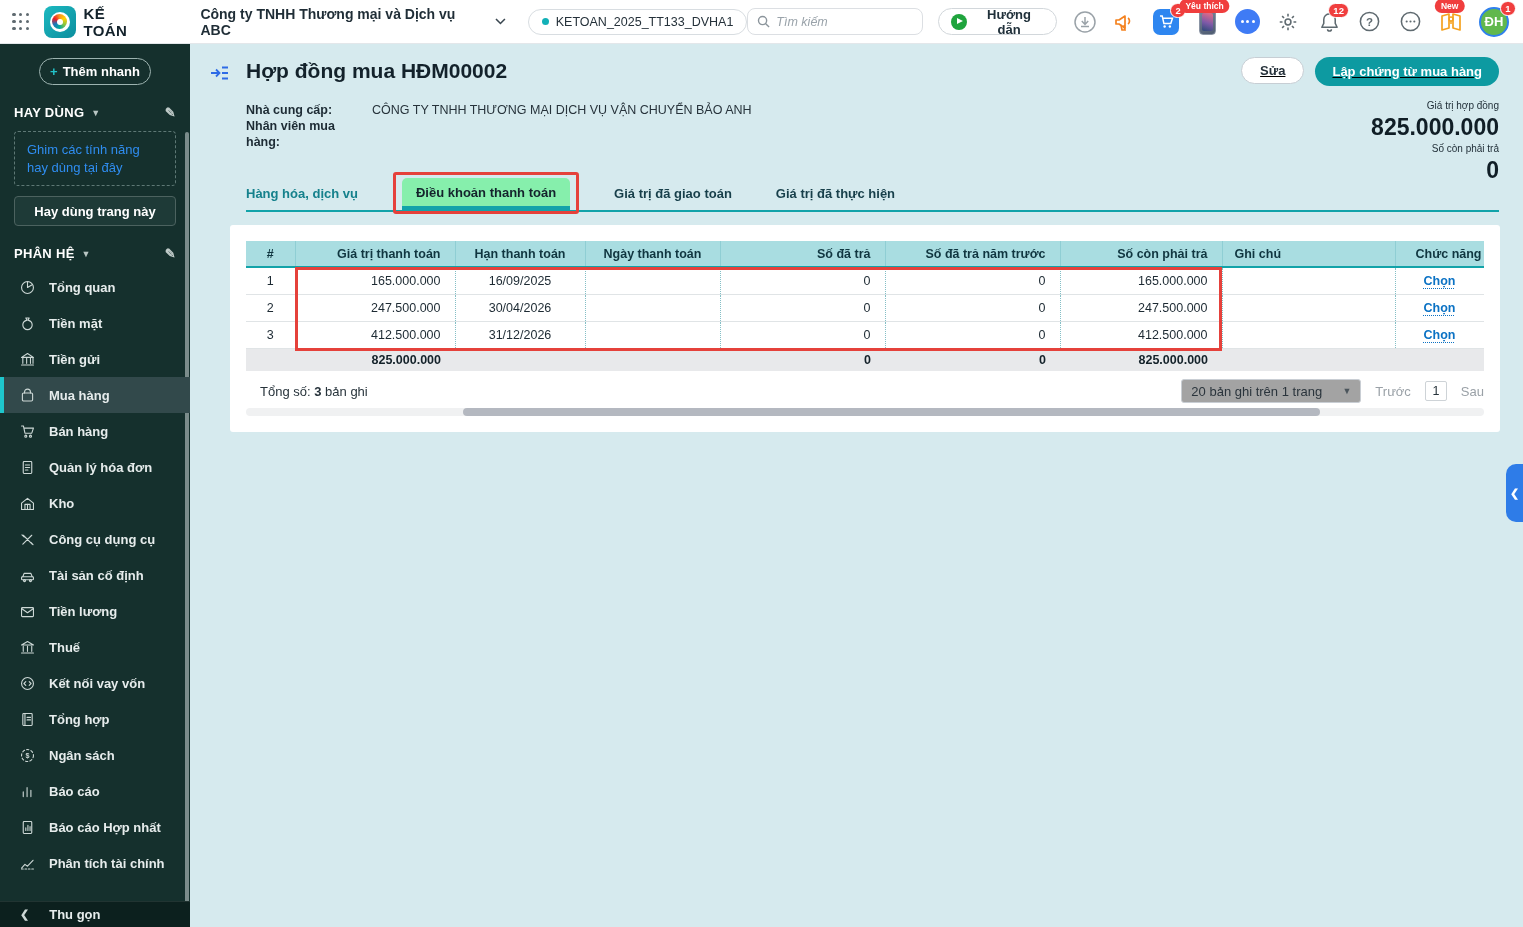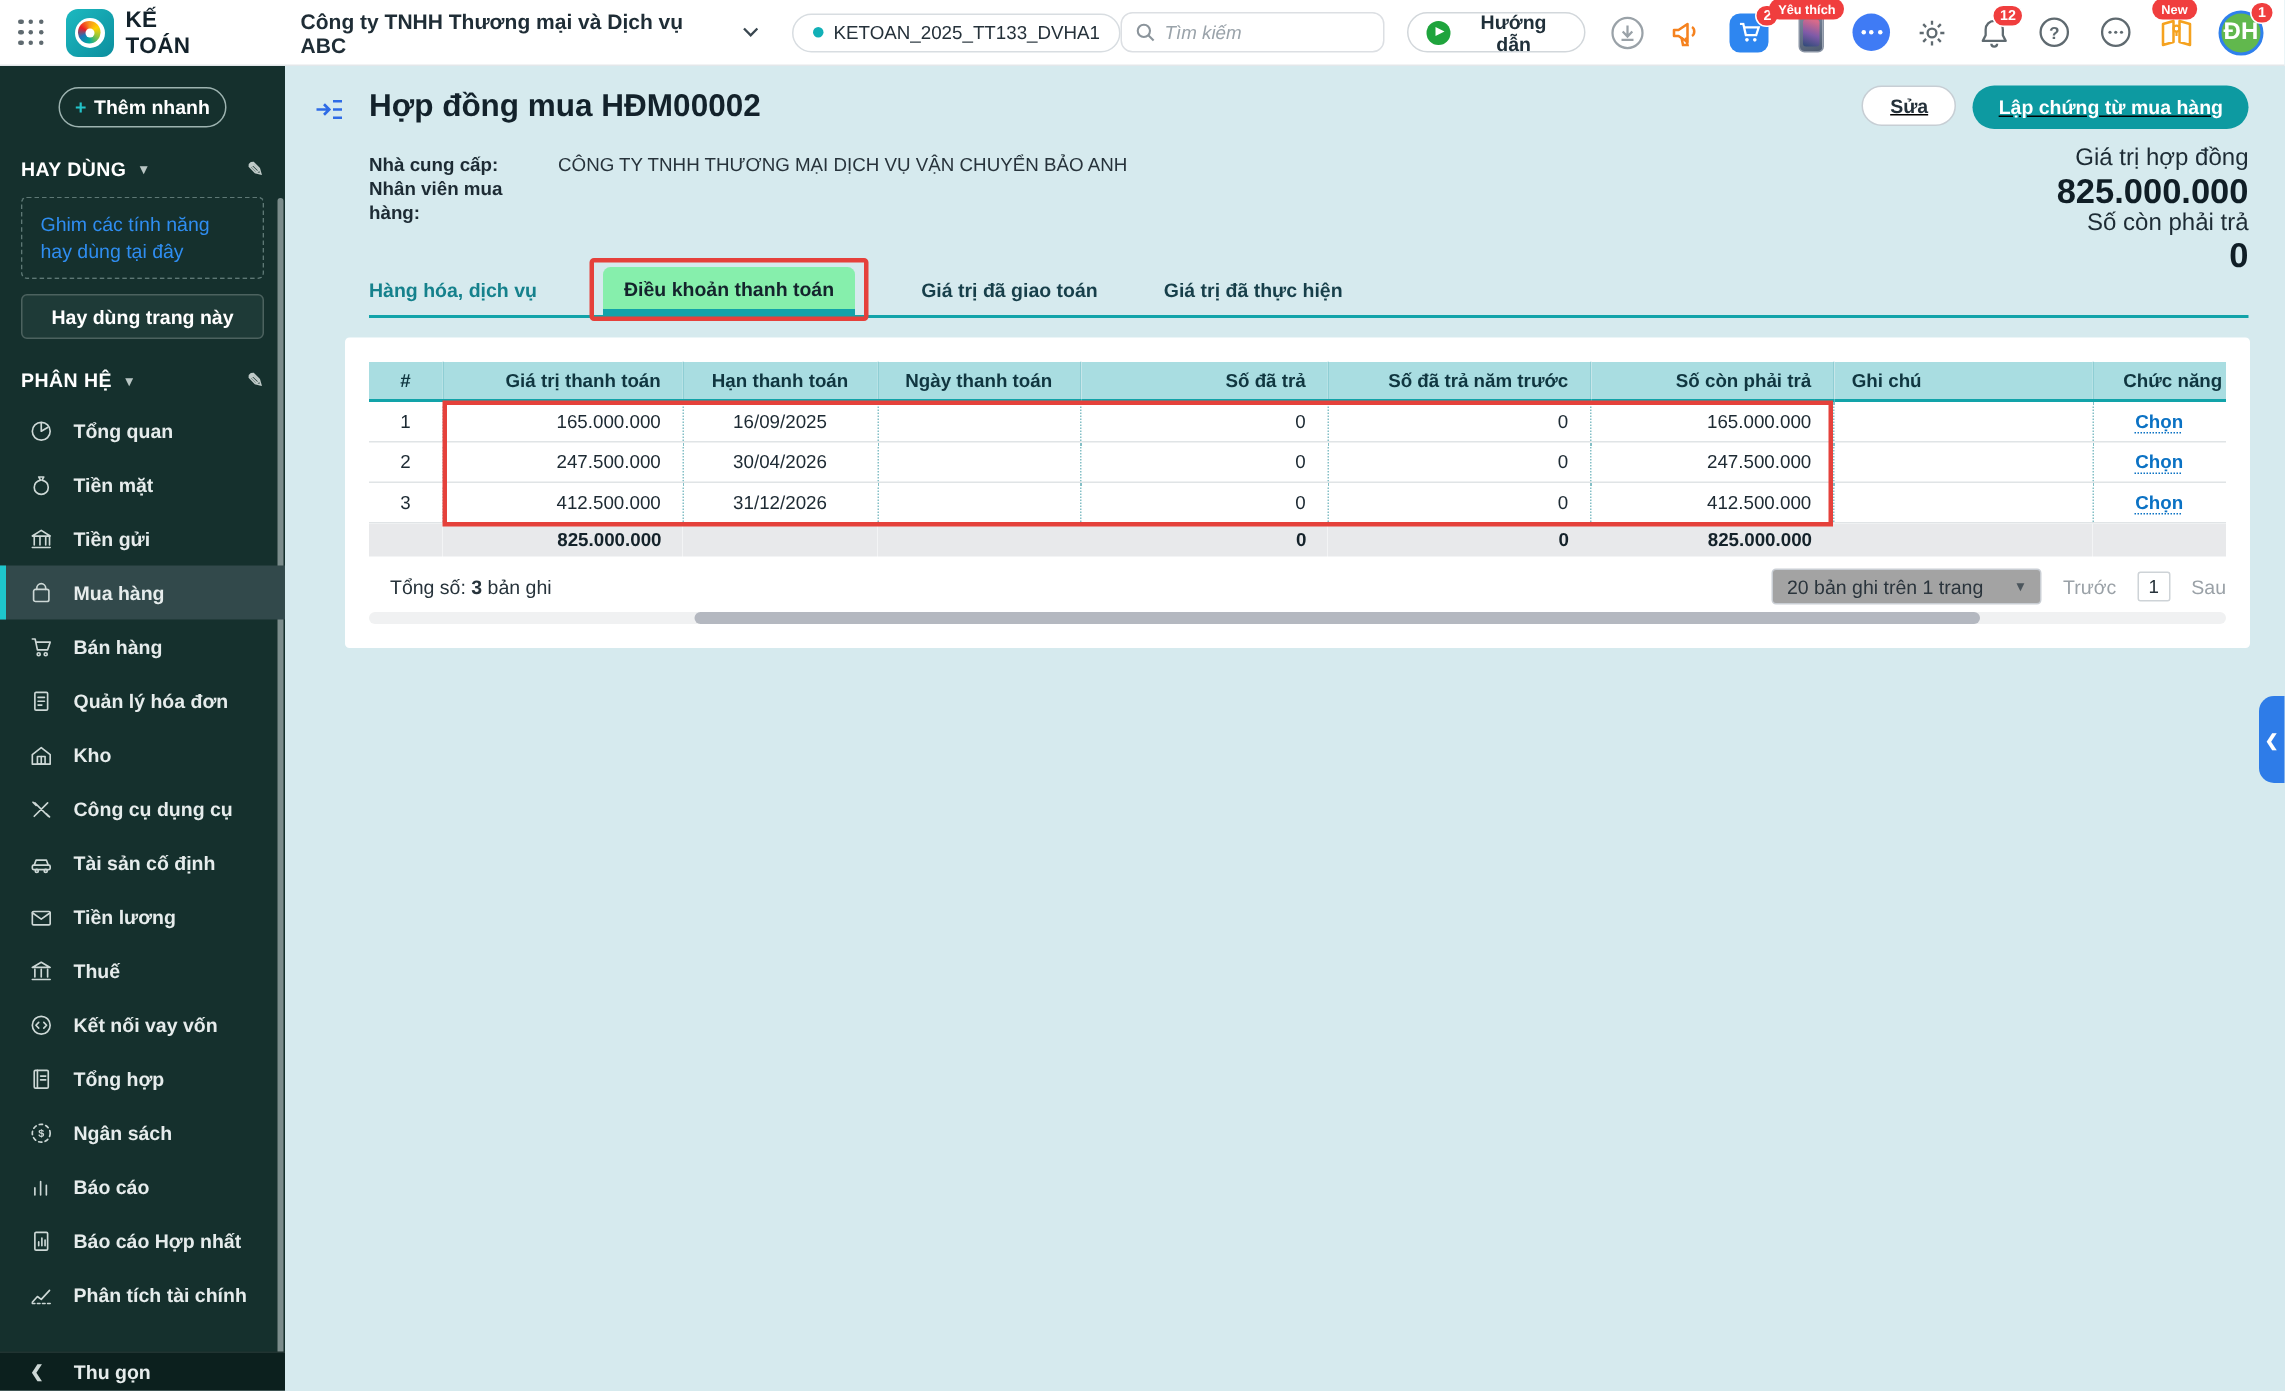--- a/index.html
+++ b/index.html
@@ -52,21 +52,21 @@
   .phone-app { width:17px; height:26px; border-radius:4px;
     background:linear-gradient(160deg,#7c8aa0,#4e5b70); border:1px solid #8b95a5;
     position:relative; overflow:hidden; }
   .phone-app::after { content:""; position:absolute; inset:3px 2px;
     background:linear-gradient(200deg,#d86a8a 10%,#7e5aa8 55%,#2c4a77); border-radius:2px; }
   .chat-bubble { width:25px; height:25px; border-radius:50%; background:#3f7bf5; display:flex;
     align-items:center; justify-content:center; gap:2.5px; }
   .chat-bubble i { width:3px; height:3px; background:#fff; border-radius:50%; }
   .avatar-wrap { position:relative; width:30px; height:30px; }
   .avatar { width:30px; height:30px; border-radius:50%; background:#61b84d;
-    border:2px solid #2f80ed; color:#fff; font-size:16px; font-weight:800;
+    border:2px solid #2f80ed; color:#fff; font-size:13px; font-weight:800;
     display:flex; align-items:center; justify-content:center; cursor:pointer; }
 
   
   .sidebar { position:absolute; left:0; top:44px; width:190px; height:883px;
     background:#15302d; color:#e9efee; z-index:40; }
   .sb-scrollbar { position:absolute; right:1px; top:88px; width:4px; height:780px;
     background:#cfd9d8; opacity:.55; border-radius:2px; }
   .add-quick { margin:14px auto 0; width:112px; height:27px; border:1.5px solid #9db3b0;
     border-radius:15px; display:flex; align-items:center; justify-content:center; gap:5px;
     font-size:13px; font-weight:700; color:#fff; cursor:pointer; }
@@ -100,21 +100,21 @@
     background:#fff; font-size:13px; font-weight:700; color:#25313a; cursor:pointer; }
   .btn-primary { height:29px; padding:0 17px; border-radius:15px; border:none; background:#0d9aa1;
     color:#fff; font-size:13px; font-weight:700; cursor:pointer; }
   .info-grid { position:absolute; left:56px; top:58px; display:flex; font-size:12.5px; color:#1d2b34; }
   .info-col .lbl { font-weight:700; line-height:16px; }
   .info-labels { width:126px; }
   .info-values { width:540px; }
   .info-values .val { line-height:16px; color:#27333b; }
   .info-col2 { margin-left:3px; width:130px; }
   .summary { position:absolute; right:24px; top:53px; text-align:right; color:#1d2b34; }
-  .summary .s-lbl { font-size:16px; line-height:17px; }
+  .summary .s-lbl { font-size:10px; line-height:17px; }
   .summary .s-val { font-size:23px; font-weight:800; line-height:26px; color:#101e26; }
 
   
   .tabs { position:absolute; left:56px; top:138px; width:1253px; height:30px;
     border-bottom:2px solid #12a3a9; display:flex; align-items:flex-end; gap:44px; }
   .tab { font-size:13px; font-weight:700; color:#173f4a; padding-bottom:9px; cursor:pointer; white-space:nowrap; }
   .tab.first { color:#15818c; }
   .tab.active { background:#86efac; padding:7px 14px 6px; border-bottom:4px solid #12a3a9;
     border-radius:5px 5px 0 0; color:#14232c; position:relative; }
   .tab.active .annot { position:absolute; inset:-6px -9px -8px; border:3px solid #e5413b;

